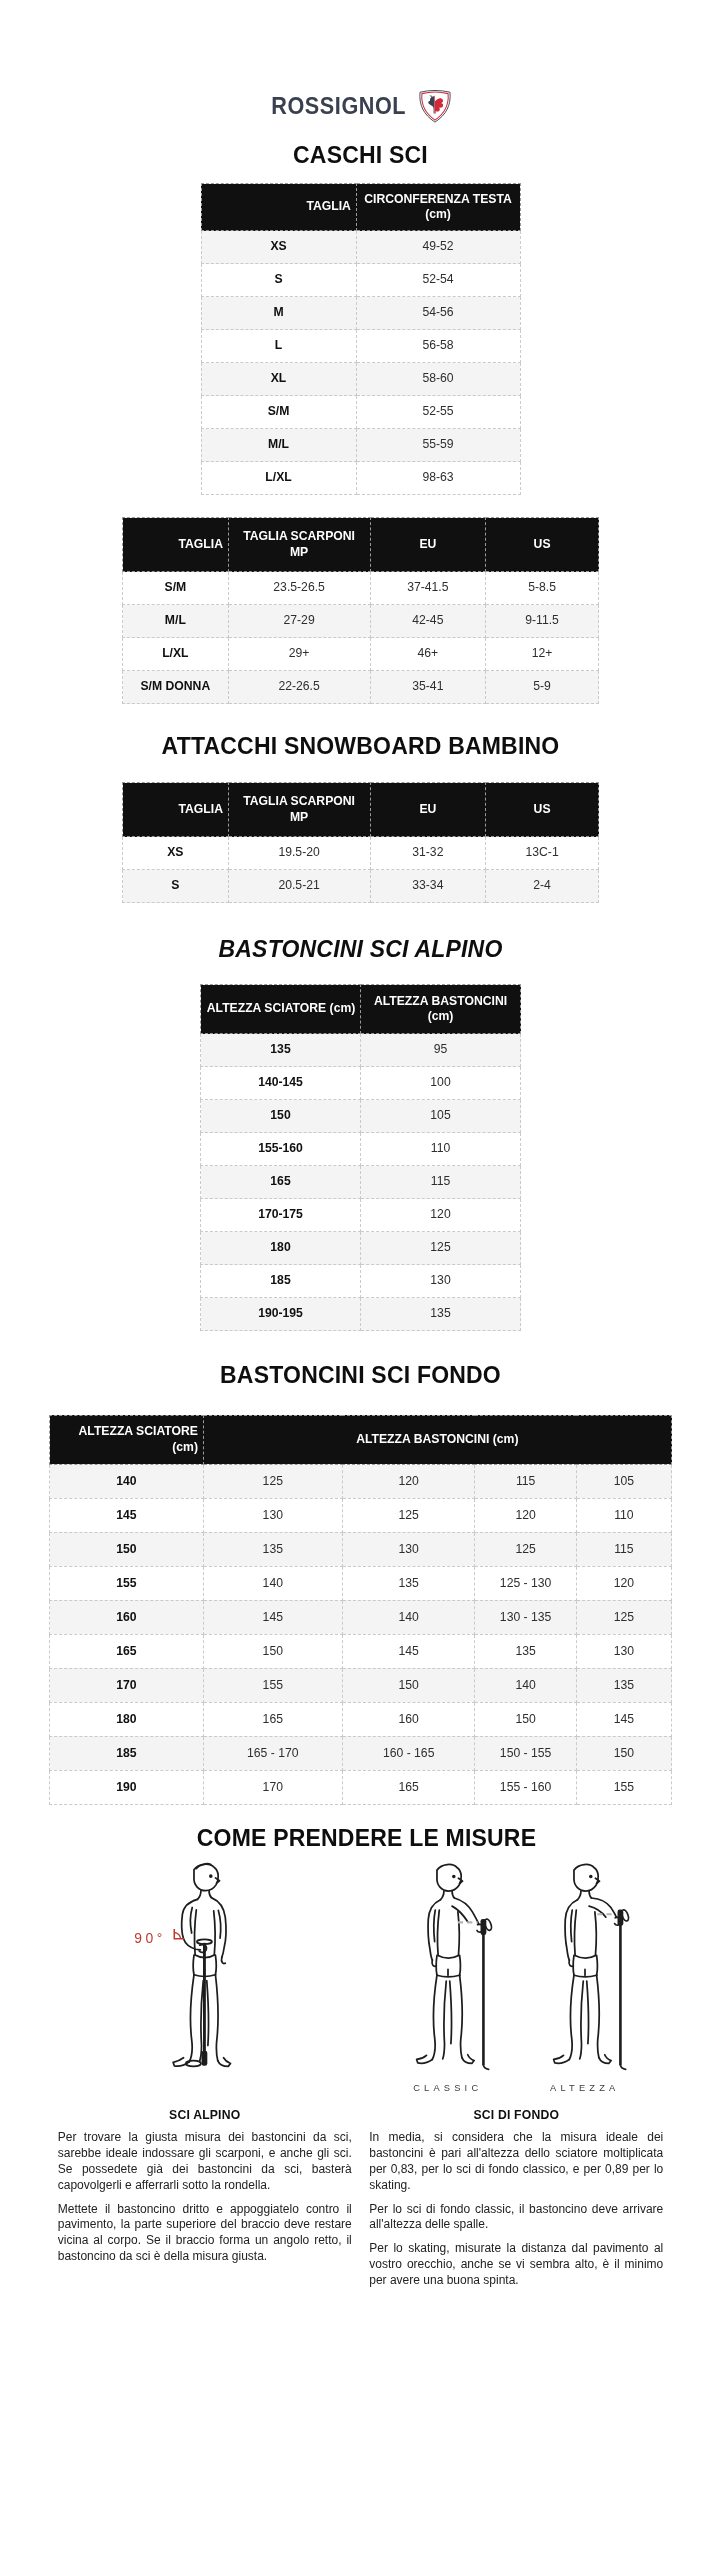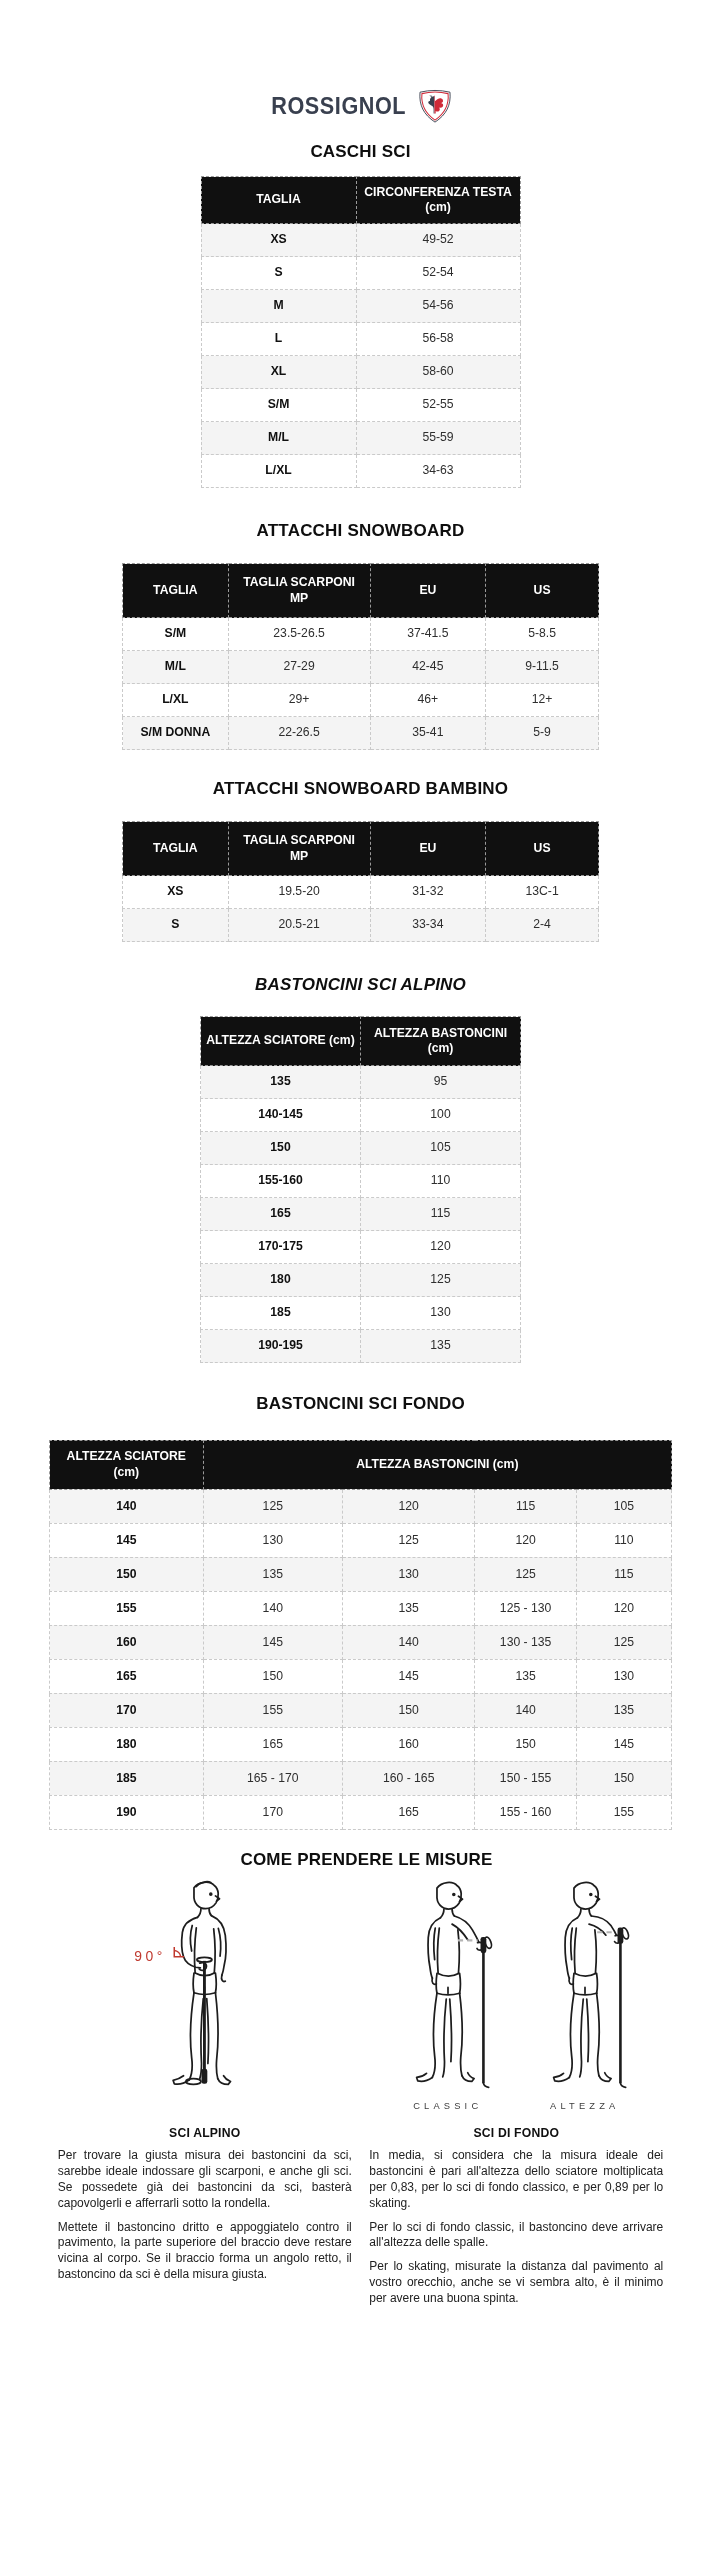--- a/index.html
+++ b/index.html
@@ -8,36 +8,36 @@
   .page { width:721px; min-height:2576px; margin:0 auto; background:#fff; padding-top:87px; overflow:hidden; }
 
   
   .logo-row { display:flex; justify-content:center; align-items:center; gap:5.8px; height:38px; }
   .wordmark { font-size:23px; font-weight:800; letter-spacing:0.6px; color:#39404f;
               transform:scaleX(.94); transform-origin:center; }
   .shield { width:38px; height:36px; }
 
   
   .h1 { margin-top:64px; text-align:center; font-size:27px; font-weight:800; letter-spacing:0.3px; color:#0e0e0e; }
-  .h2 { text-align:center; font-size:17px; font-weight:700; letter-spacing:0.2px; color:#0e0e0e; }
+  .h2 { text-align:center; font-size:23px; font-weight:700; letter-spacing:0.2px; color:#0e0e0e; }
   .h2.caschi   { margin-top:17.4px; }
   .h2.attacchi { margin-top:33px; }
   .h2.bambino  { margin-top:29px; }
   .h2.alpino   { margin-top:33px;font-style:italic; }
   .h2.fondo    { margin-top:31px; }
   .h2.come     { margin-top:20px;padding-left:12px; }
 
   
   table.sg { border-collapse:collapse; table-layout:fixed; margin:0 auto; font-size:12.2px;
              border:0.6px dashed #bdbdbd; }
   table.sg th, table.sg td { border:0.6px dashed #cacaca; text-align:center; vertical-align:middle;
              padding:2.3px 4.7px; line-height:1.3; }
   table.sg thead th.black { background:#101010; color:#ffffff; font-weight:700;
              border:0.6px dashed #9a9a9a; border-left:0.6px dashed #e9e9e9; }
-  table.sg thead tr th.black:first-child { border-left:0.6px dashed #9a9a9a; }
+  table.sg thead tr th.black:first-child { border-left:0.6px dashed #9a9a9a;text-align:right; }
   table.sg td { color:#2e2e2e; font-weight:400; }
   table.sg td.c0 { font-weight:700; color:#101010; }
   tbody.zebra-odd  tr:nth-child(odd)  { background:#f4f4f4; }
   tbody.zebra-odd  tr:nth-child(even) { background:#ffffff; }
   tbody.zebra-even tr:nth-child(even) { background:#f4f4f4; }
   tbody.zebra-even tr:nth-child(odd)  { background:#ffffff; }
 
   table.t-caschi  { width:320px; margin-top:14px; }
   table.t-caschi  thead tr { height:47px; }
   table.t-caschi  tbody tr { height:33px; }
@@ -125,26 +125,25 @@
         <tr>
           <td class="c0">S/M</td>
           <td>52-55</td>
         </tr>
         <tr>
           <td class="c0">M/L</td>
           <td>55-59</td>
         </tr>
         <tr>
           <td class="c0">L/XL</td>
-          <td>34-63</td>
+          <td>98-63</td>
         </tr>
       </tbody>
   </table>
 
-  <div class="h2 attacchi">ATTACCHI SNOWBOARD</div>
   <table class="sg t-att">
     <colgroup>
         <col style="width:22.2%">
         <col style="width:29.8%">
         <col style="width:24.3%">
         <col style="width:23.7%">
       </colgroup>
     <thead>
       <tr>
         <th class="black">TAGLIA</th>

